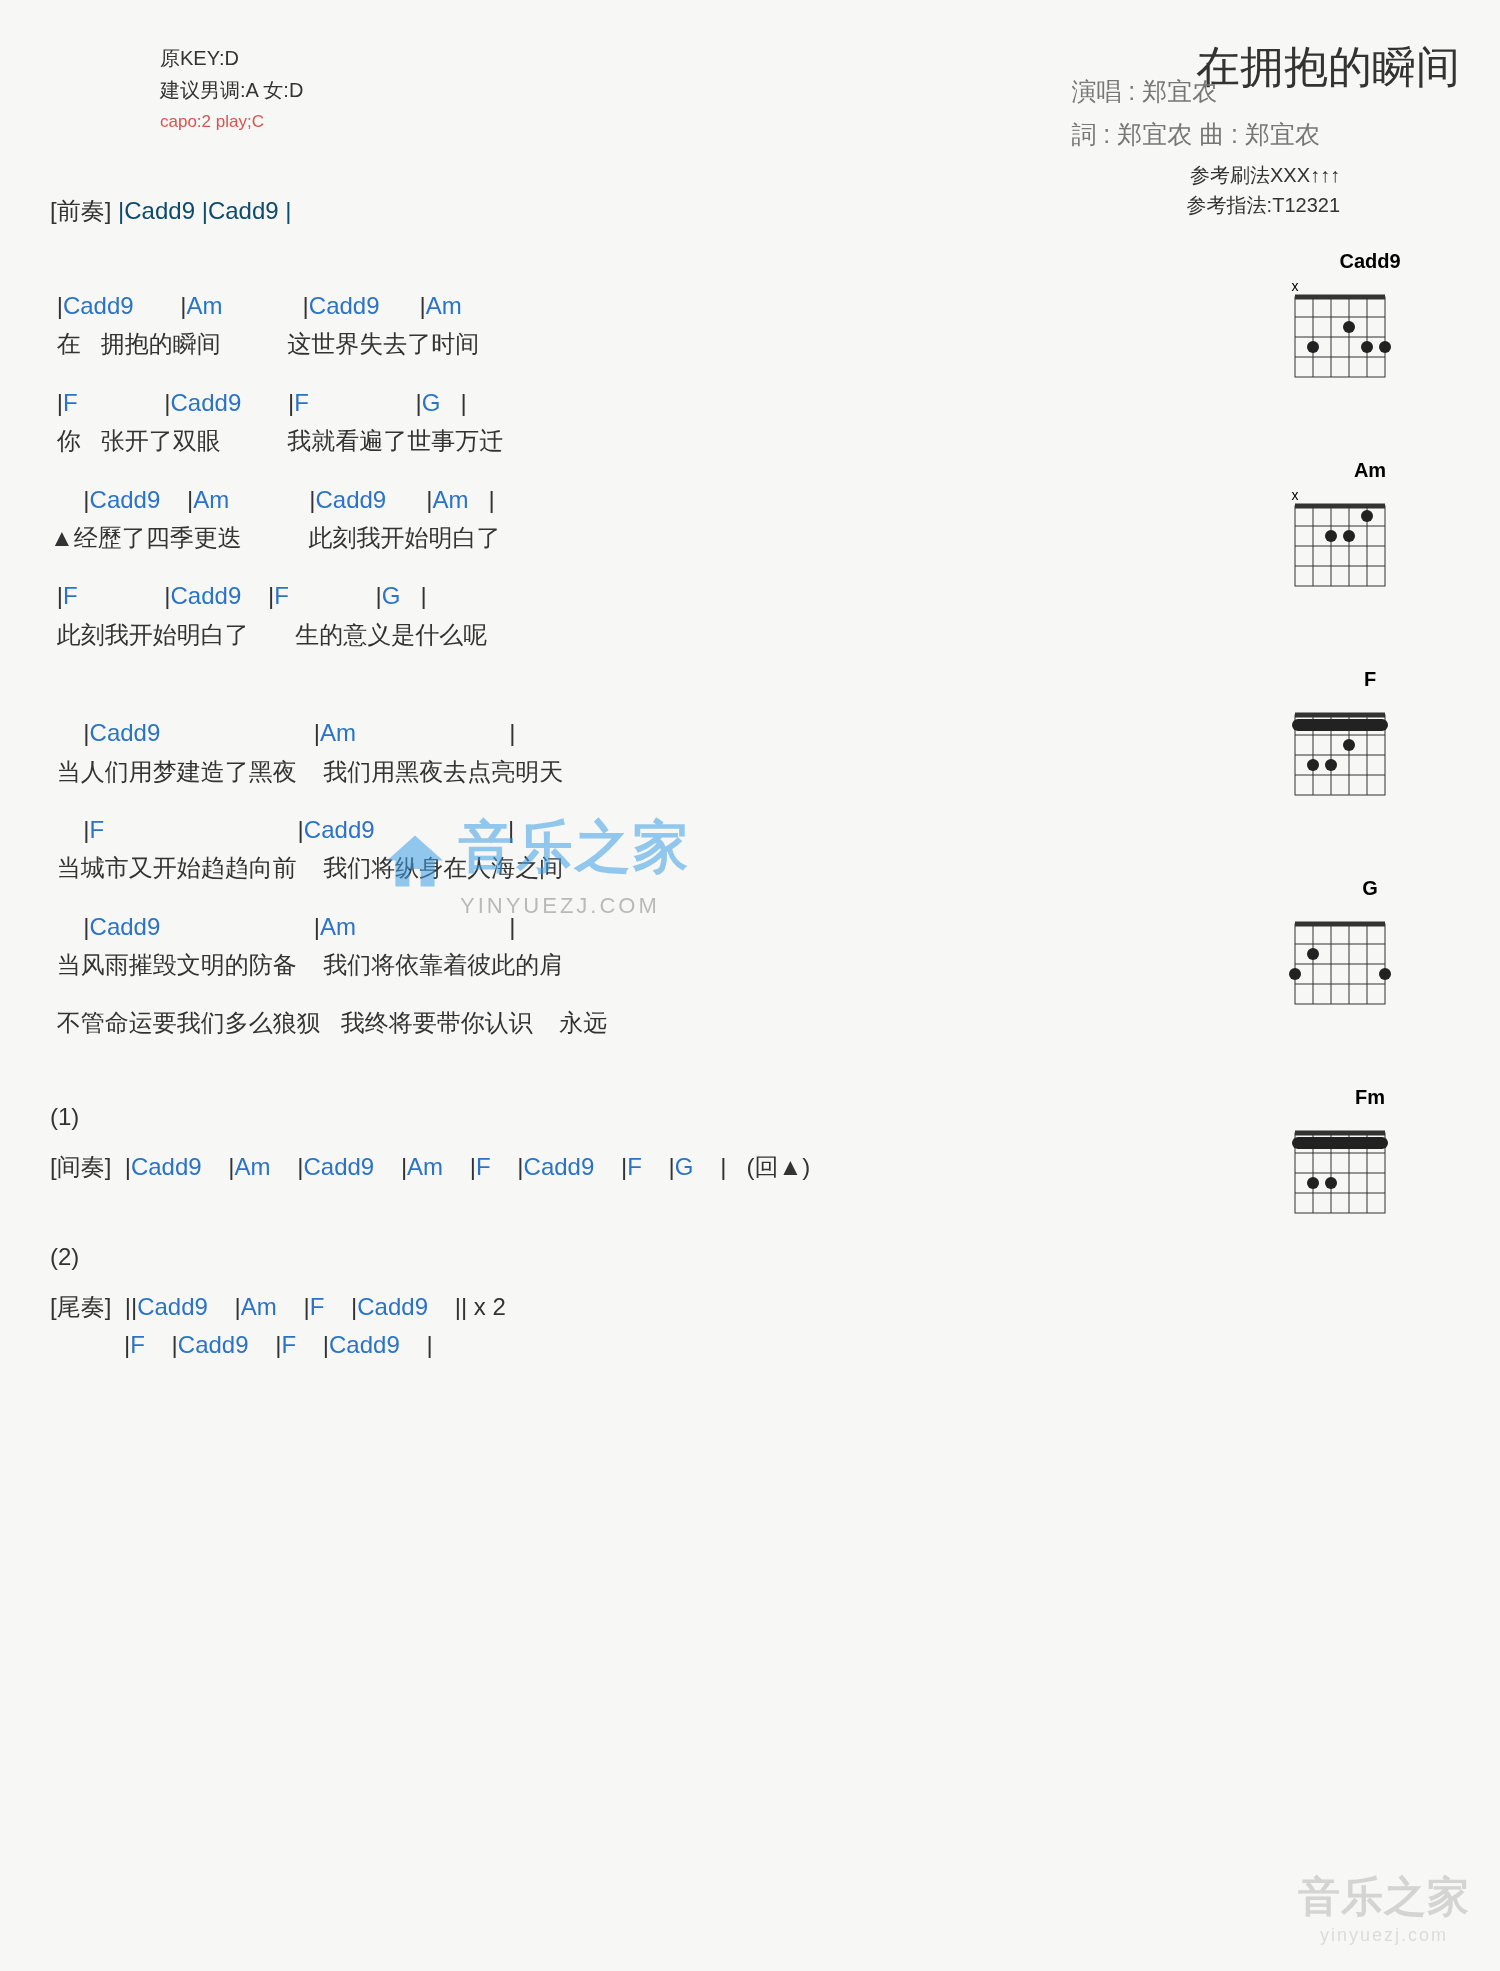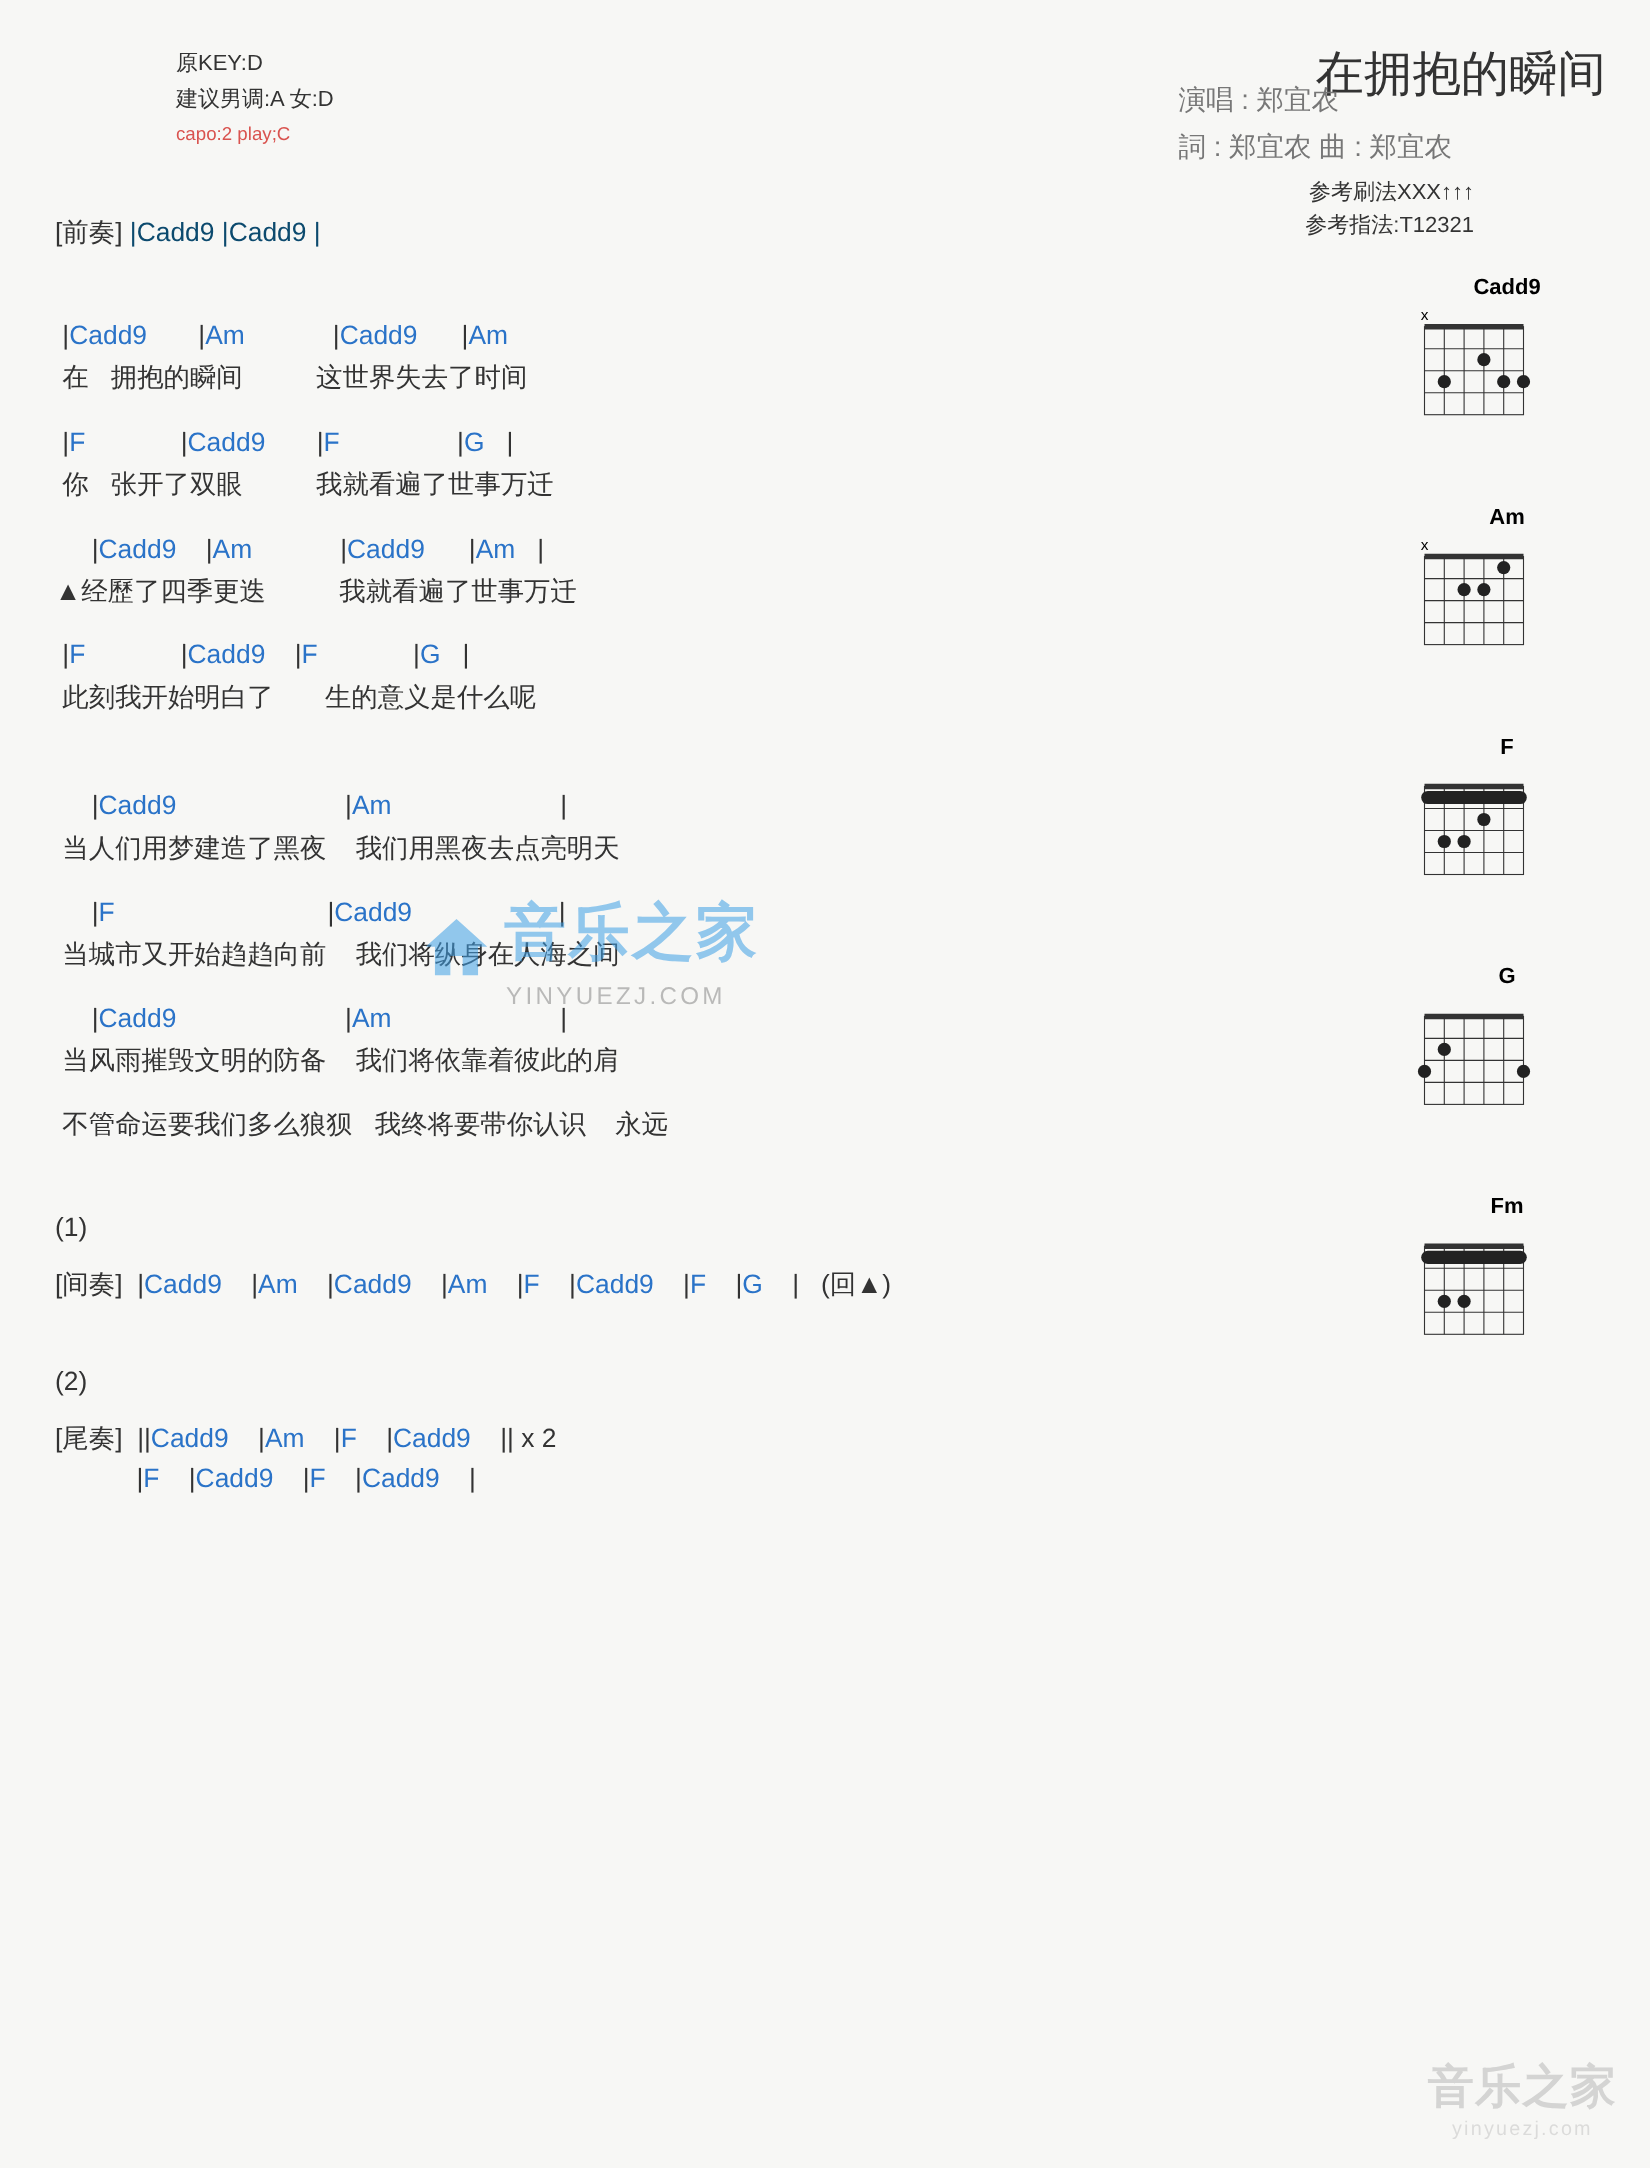--- a/index.html
+++ b/index.html
@@ -82,21 +82,21 @@
   <div class="lineblock gap">
     <div class="chord-line"> |<span class="c">Cadd9</span>       |<span class="c">Am</span>            |<span class="c">Cadd9</span>      |<span class="c">Am</span></div>
     <div class="lyric-line"> 在   拥抱的瞬间          这世界失去了时间</div>
   </div>
   <div class="lineblock small-gap">
     <div class="chord-line"> |<span class="c">F</span>             |<span class="c">Cadd9</span>       |<span class="c">F</span>                |<span class="c">G</span>   |</div>
     <div class="lyric-line"> 你   张开了双眼          我就看遍了世事万迁</div>
   </div>
   <div class="lineblock small-gap">
     <div class="chord-line">     |<span class="c">Cadd9</span>    |<span class="c">Am</span>            |<span class="c">Cadd9</span>      |<span class="c">Am</span>   |</div>
-    <div class="lyric-line">▲经歷了四季更迭          我就看遍了世事万迁</div>
+    <div class="lyric-line">▲经歷了四季更迭          此刻我开始明白了</div>
   </div>
   <div class="lineblock small-gap">
     <div class="chord-line"> |<span class="c">F</span>             |<span class="c">Cadd9</span>    |<span class="c">F</span>             |<span class="c">G</span>   |</div>
     <div class="lyric-line"> 此刻我开始明白了       生的意义是什么呢</div>
   </div>
 
   <div class="lineblock gap">
     <div class="chord-line">     |<span class="c">Cadd9</span>                       |<span class="c">Am</span>                       |</div>
     <div class="lyric-line"> 当人们用梦建造了黑夜    我们用黑夜去点亮明天</div>
   </div>

